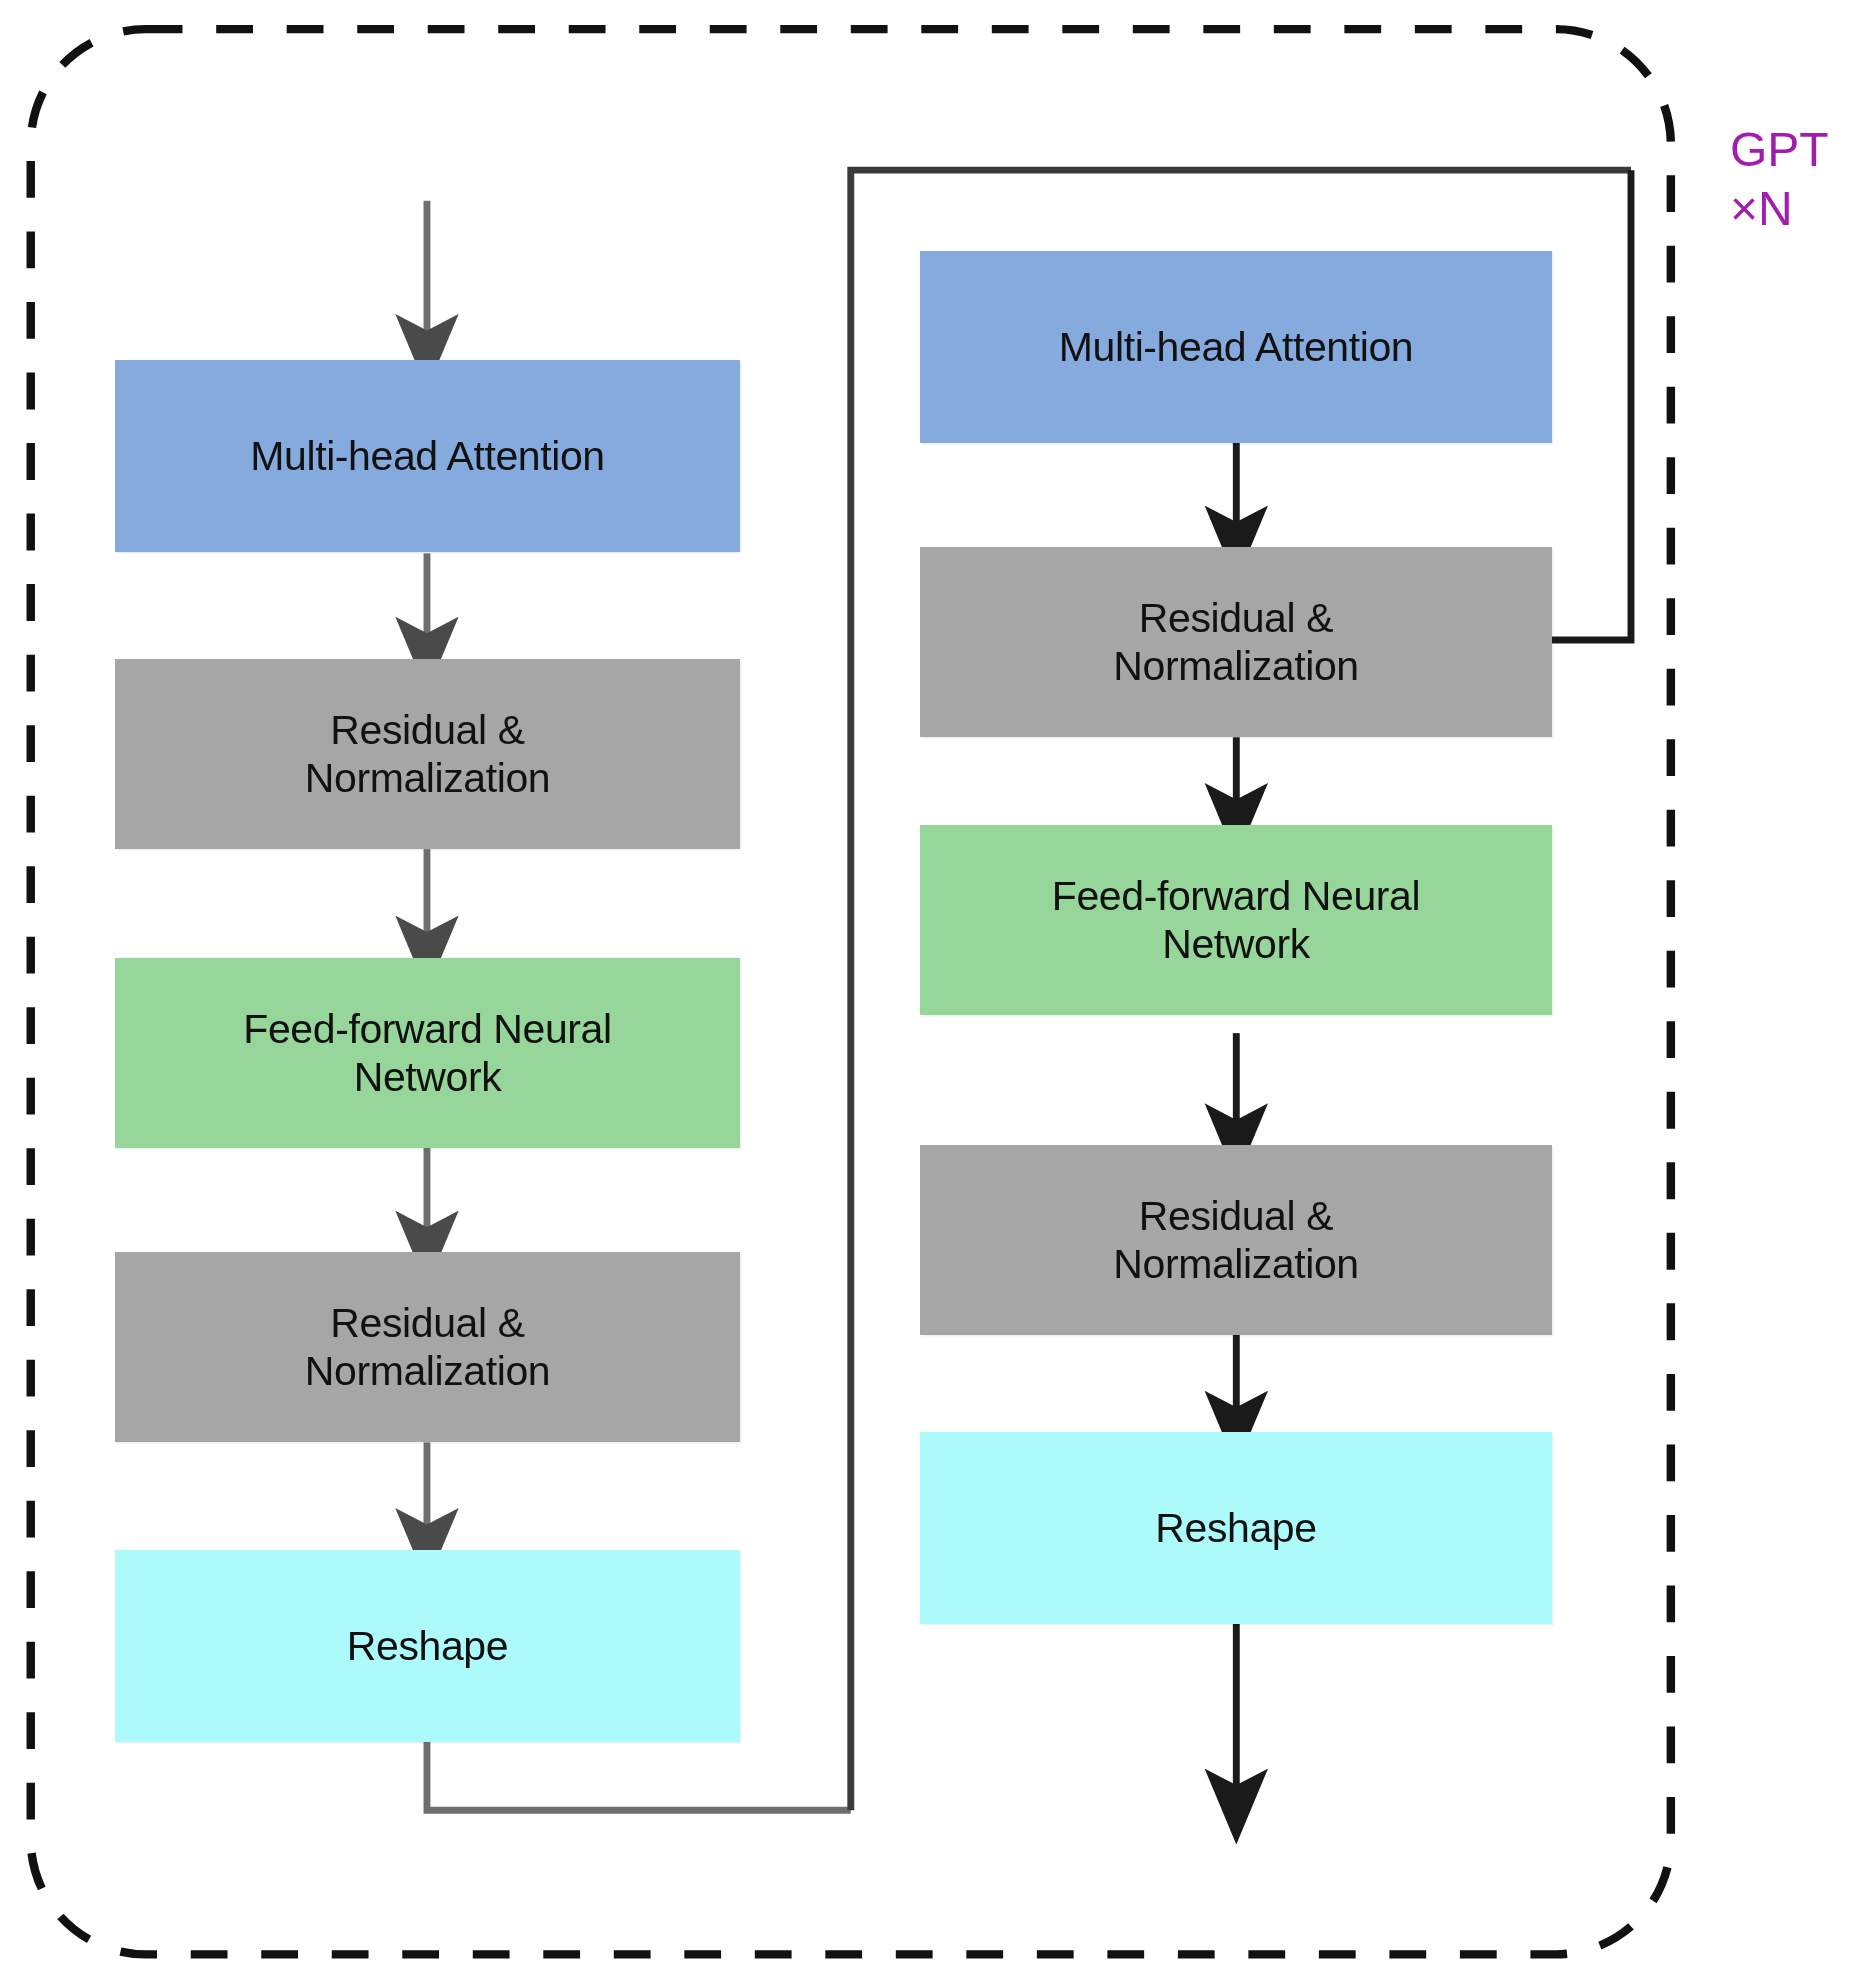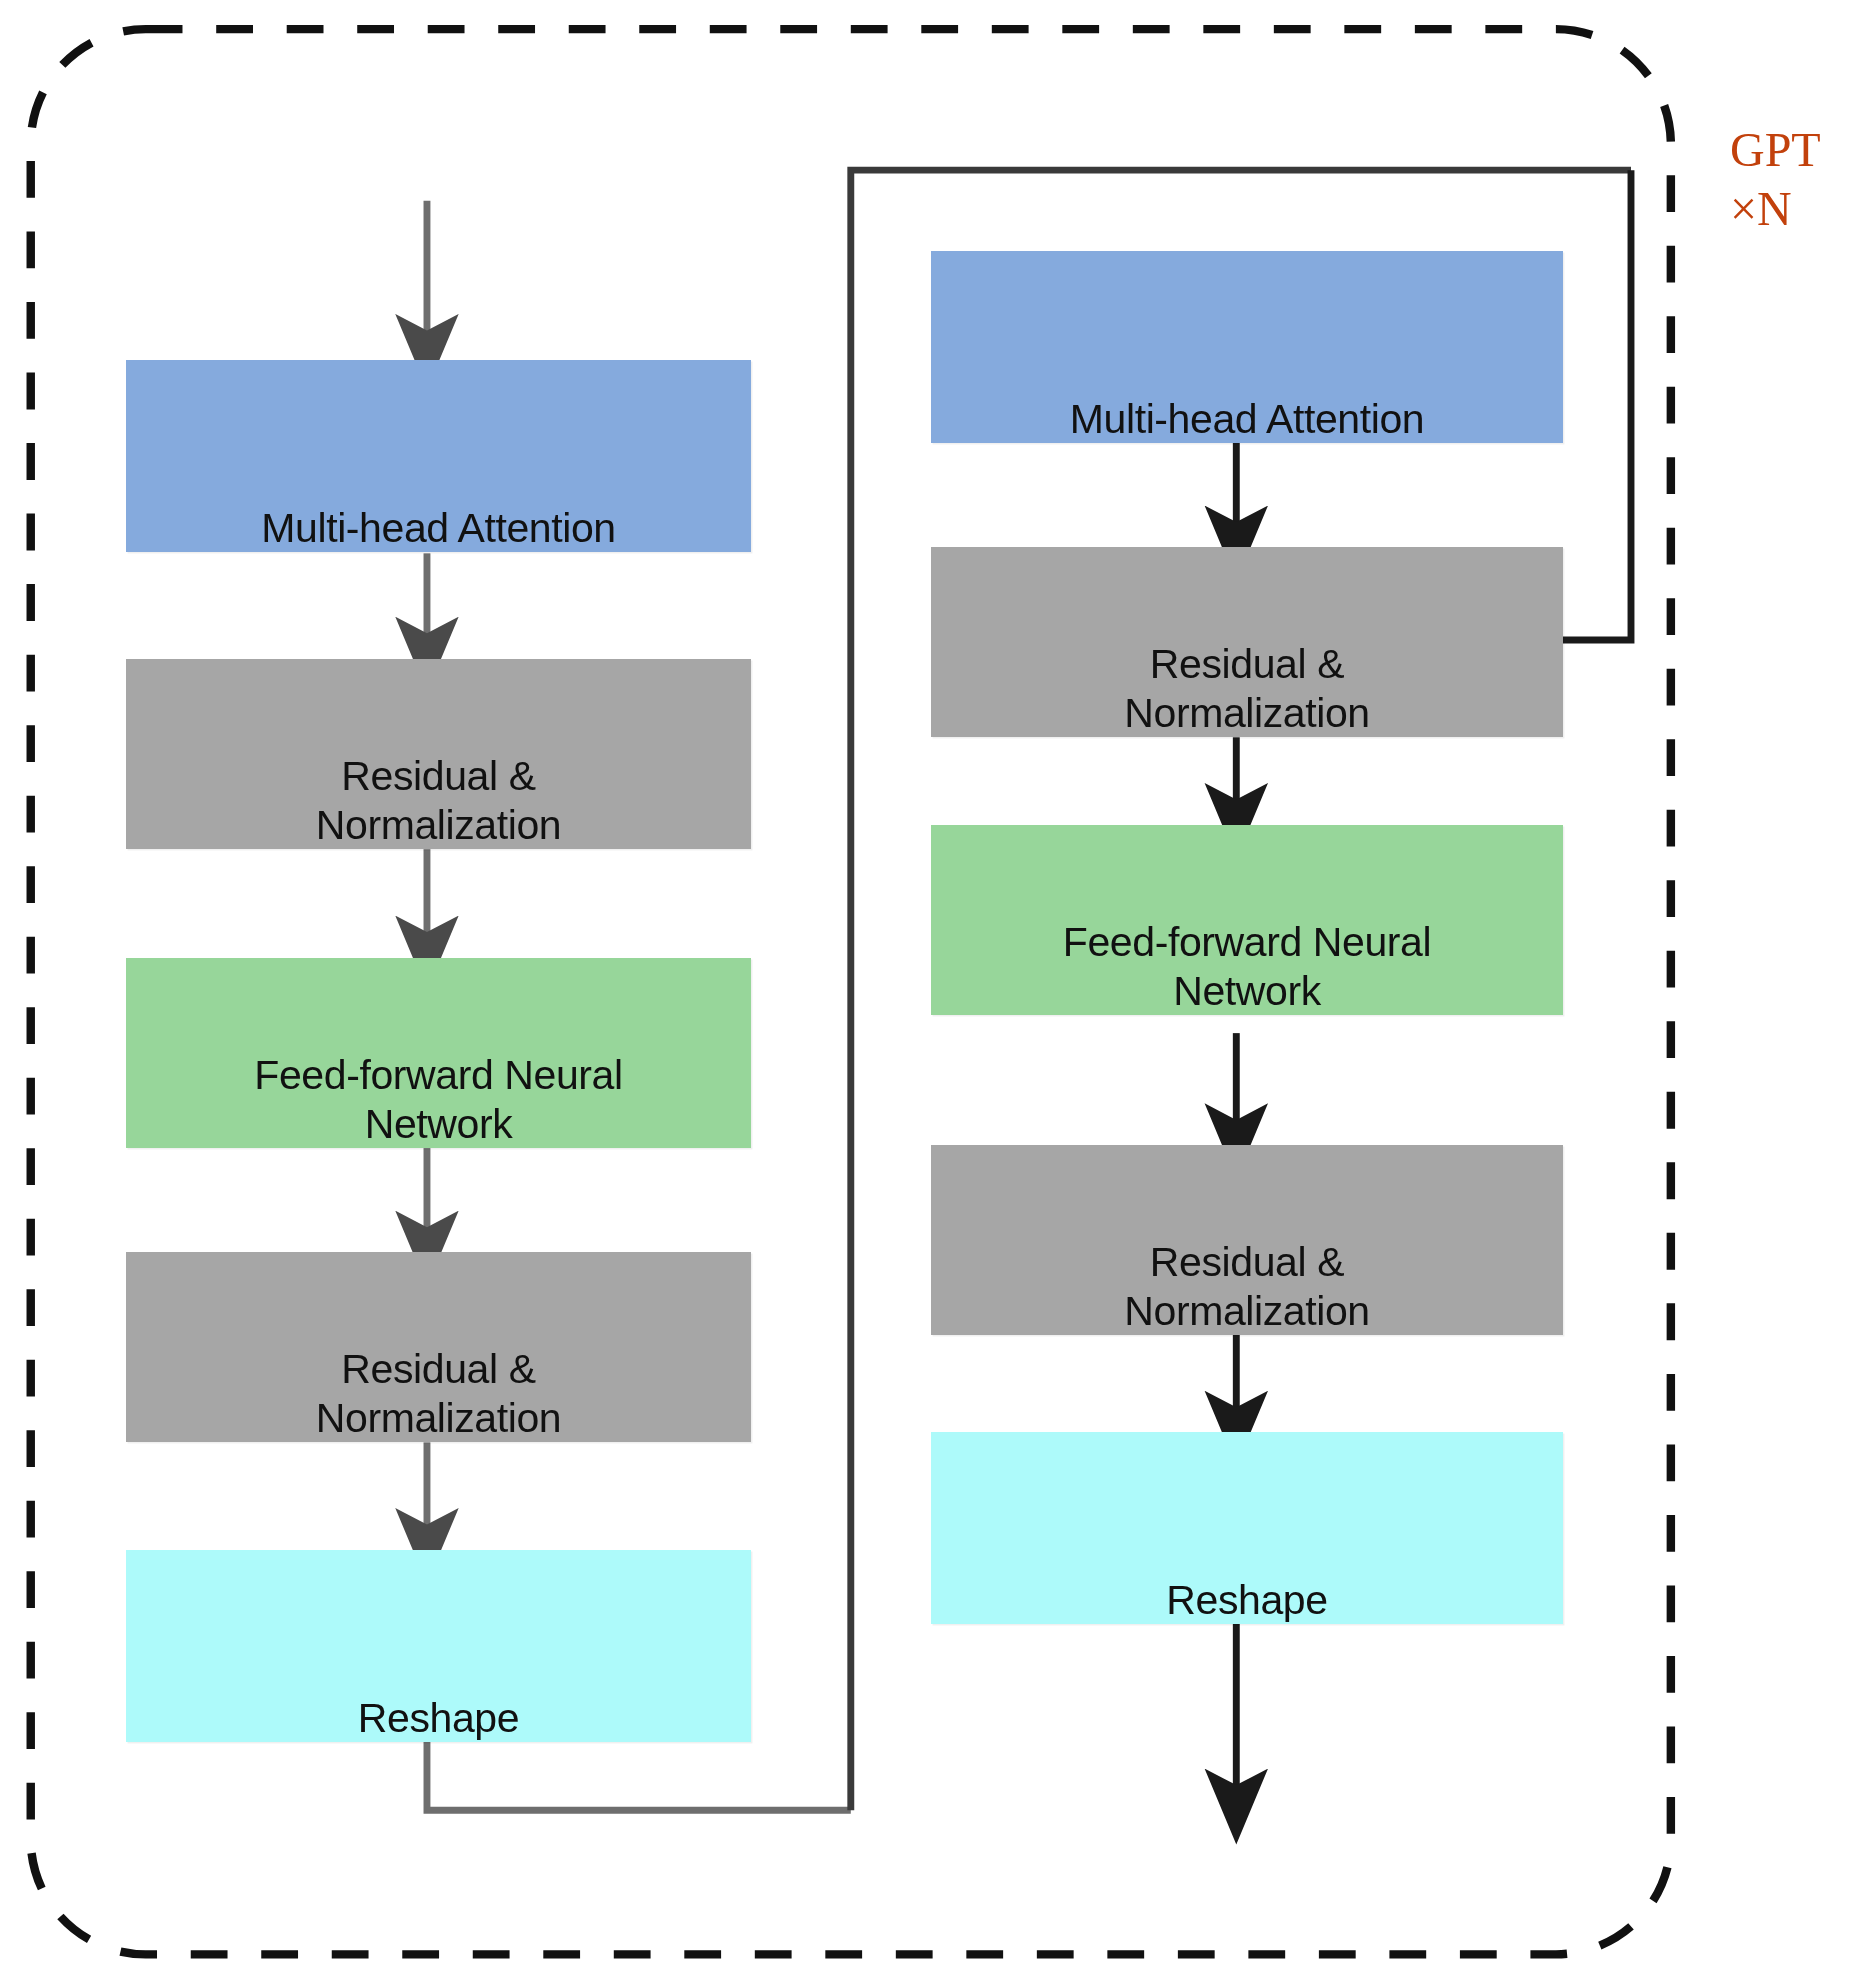--- a/index.html
+++ b/index.html
@@ -21,40 +21,39 @@
     position: absolute;
     left: 0;
     top: 0;
     width: 1861px;
     height: 1985px;
   }
   .node-box {
     position: absolute;
     box-sizing: border-box;
     display: flex;
-    align-items: flex-end;
+    align-items: center;
     justify-content: center;
     text-align: center;
     color: #111111;
     font-family: "Liberation Sans", sans-serif;
     font-size: 41px;
     line-height: 1.18;
     letter-spacing: -0.4px;
     box-shadow: 1.5px 1.5px 0 rgba(0,0,0,0.06);
-    margin-left: 11px;
   }
   .node-label {
     display: block;
     padding: 0 7.7px;
     white-space: pre-line;
   }
   .group-label {
     position: absolute;
-    color: #c2410c;
-    font-family: Liberation Serif, serif;
+    color: #a21caf;
+    font-family: Liberation Sans, sans-serif;
     font-size: 48px;
     line-height: 1.22;
     white-space: pre-line;
     text-align: left;
   }
 </style>
 </head>
 <body>
 
 <div id="canvas">

